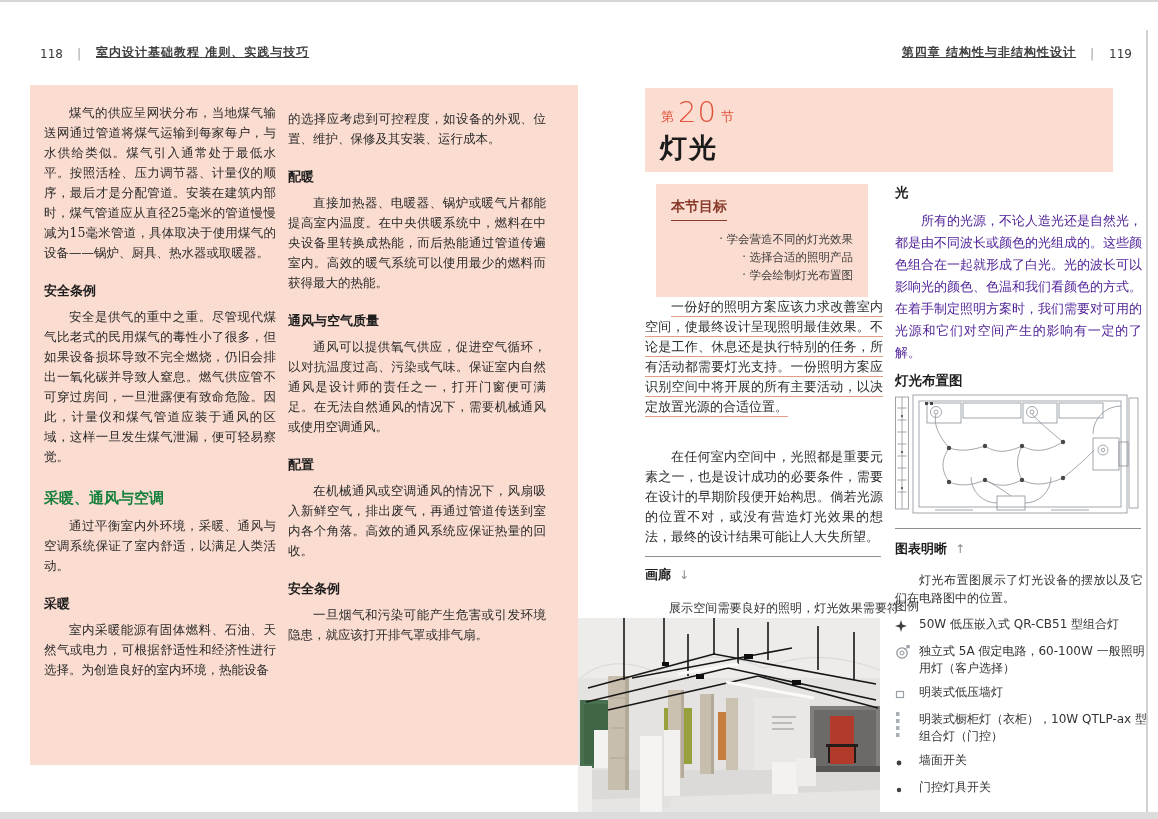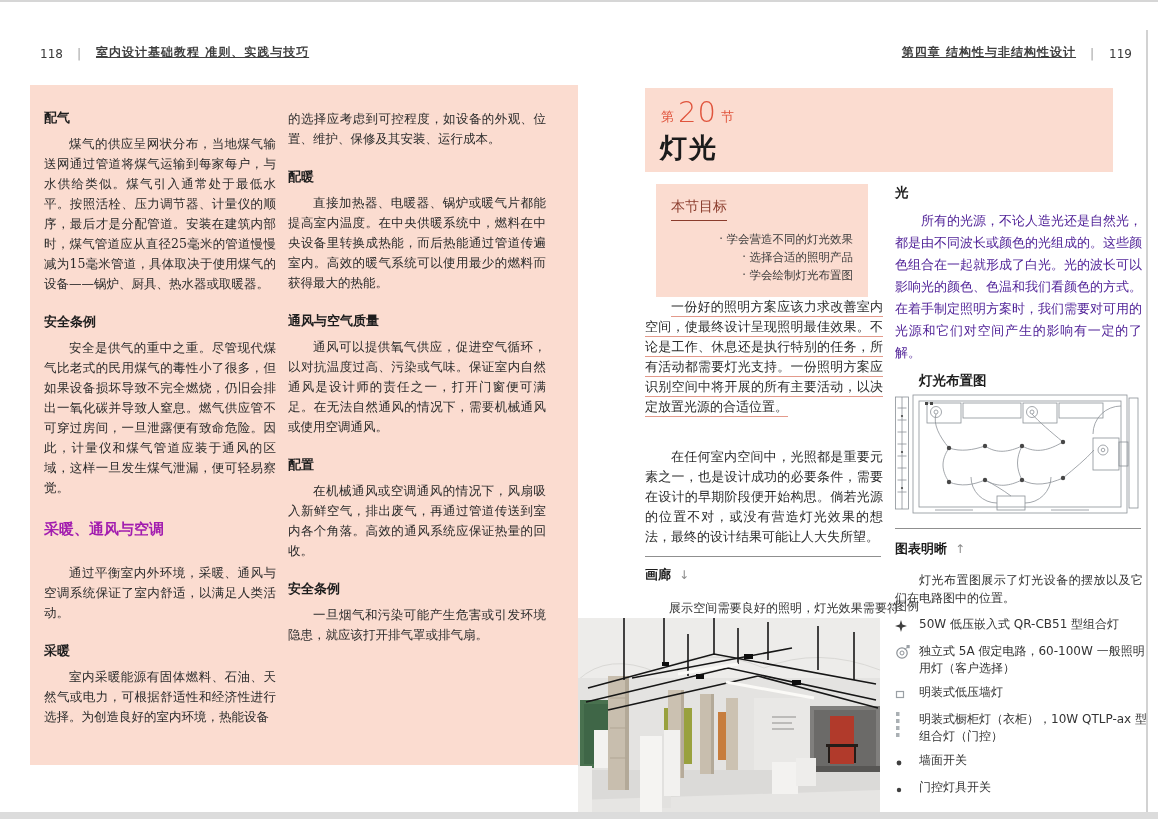--- a/index.html
+++ b/index.html
@@ -23,32 +23,32 @@
   .runhead .sep{color:#555;font-weight:300;padding:0 4px;}
   .runhead .bold{font-weight:bold;color:#404040;text-decoration:underline;}
 
   
   .page-left{position:absolute;left:30px;top:85px;width:548px;height:680px;background:#fbdcd0;}
   .col{position:absolute;top:18px;}
   .col1{left:14px;width:232px;}
   .col2{left:258px;width:258px;}
   .col h4{font-size:13px;font-weight:bold;color:#1d1d1d;margin:19px 0 7px 0;}
   .col h4.first{margin-top:6px;}
-  .col h3{font-size:15px;font-weight:bold;color:#a21caf;margin:22px 0 24px 0;}
+  .col h3{font-size:15px;font-weight:bold;color:#15803d;margin:22px 0 8px 0;}
   .col p{font-size:12.5px;line-height:20px;margin:0;text-align:justify;text-indent:2em;color:#2b2b2b;}
   .col p.noindent{text-indent:0;}
 
   
   .section-band{position:absolute;left:645px;top:88px;width:468px;height:84px;background:#fbdcd0;}
   .sec-no{position:absolute;left:16px;top:10px;color:#e0543c;font-size:13px;display:flex;align-items:flex-end;gap:4px;}
   .sec-no .num{font-size:29px;line-height:28px;font-weight:300;letter-spacing:1px;}
   .sec-title{position:absolute;left:15px;top:42px;font-size:27px;font-weight:bold;color:#1b1b1b;letter-spacing:2px;}
 
   .objectives{position:absolute;left:656px;top:184px;width:182px;background:#fbdcd0;padding:12px 15px 13px 15px;}
-  .objectives .obj-title{display:inline-block;font-size:14px;font-weight:normal;color:#8a3c2c;border-bottom:1.5px solid #8a3c2c;padding-bottom:4px;margin-bottom:9px;}
+  .objectives .obj-title{display:inline-block;font-size:14px;font-weight:bold;color:#8a3c2c;border-bottom:1.5px solid #8a3c2c;padding-bottom:4px;margin-bottom:9px;}
   .objectives ul{list-style:none;margin:0;padding:0;text-align:right;}
   .objectives li{font-size:11.5px;line-height:18px;color:#3c3c3c;}
   .objectives li::before{content:"· ";color:#3c3c3c;}
 
   .intro-para{position:absolute;left:645px;top:284px;width:238px;font-size:13px;line-height:20px;text-align:justify;text-indent:2em;color:#2b2b2b;
     text-decoration:underline;text-decoration-color:#e39a8b;text-decoration-thickness:1.2px;text-underline-offset:5px;}
   .body-para{position:absolute;left:645px;top:434px;width:238px;font-size:13px;line-height:20px;text-align:justify;text-indent:2em;color:#2b2b2b;}
 
   .rule{position:absolute;height:1px;background:#8f8f8f;}
   .rule1{left:645px;top:556px;width:236px;}
@@ -56,21 +56,21 @@
 
   .cap-label{position:absolute;font-size:13px;font-weight:bold;color:#1d1d1d;}
   .cap-label .arrow{color:#8a8a8a;font-weight:400;font-size:12px;margin-left:8px;}
   .gallery-label{left:645px;top:566px;}
   .gallery-caption{position:absolute;left:645px;top:587px;width:254px;font-size:12px;line-height:19px;text-align:justify;text-indent:2em;color:#333;}
 
   .light-sec{position:absolute;left:895px;top:184px;width:247px;}
   .light-sec h4{font-size:13.5px;font-weight:bold;margin:0 0 8px 0;color:#1d1d1d;}
   .light-sec p{font-size:13px;line-height:22px;margin:0;text-align:justify;text-indent:2em;color:#4c1d95;}
 
-  .plan-heading{position:absolute;left:919px;top:372px;font-size:13.5px;font-weight:bold;color:#1d1d1d;}
+  .plan-heading{position:absolute;left:895px;top:372px;font-size:13.5px;font-weight:bold;color:#1d1d1d;}
   .plan-box{position:absolute;left:895px;top:392px;width:246px;height:128px;}
 
   .diagram-label{left:895px;top:540px;}
   .diagram-note{position:absolute;left:895px;top:559px;width:248px;font-size:12px;line-height:18px;text-align:justify;text-indent:2em;color:#333;}
   .legend-label{position:absolute;left:895px;top:598px;font-size:12px;color:#3a3a3a;}
   .legend{position:absolute;left:895px;top:616px;width:254px;}
   .legend-row{display:flex;align-items:flex-start;margin-bottom:7px;}
   .legend-ic{width:24px;flex:0 0 24px;padding-top:1px;}
   .legend-tx{flex:1;font-size:12px;line-height:17px;color:#333;}
 
@@ -87,21 +87,20 @@
   <span class="bold">室内设计基础教程  准则、实践与技巧</span>
 </div>
 <div class="runhead runhead-right">
   <span class="bold">第四章  结构性与非结构性设计</span>
   <span class="sep">|</span>
   <span class="pageno">119</span>
 </div>
 
 <div class="page-left">
   <div class="col col1 serif">
-    <h4 class="first">配气</h4>
     <p>煤气的供应呈网状分布，当地煤气输送网通过管道将煤气运输到每家每户，与水供给类似。煤气引入通常处于最低水平。按照活栓、压力调节器、计量仪的顺序，最后才是分配管道。安装在建筑内部时，煤气管道应从直径25毫米的管道慢慢减为15毫米管道，具体取决于使用煤气的设备——锅炉、厨具、热水器或取暖器。</p>
     <h4>安全条例</h4>
     <p>安全是供气的重中之重。尽管现代煤气比老式的民用煤气的毒性小了很多，但如果设备损坏导致不完全燃烧，仍旧会排出一氧化碳并导致人窒息。燃气供应管不可穿过房间，一旦泄露便有致命危险。因此，计量仪和煤气管道应装于通风的区域，这样一旦发生煤气泄漏，便可轻易察觉。</p>
     <h3>采暖、通风与空调</h3>
     <p>通过平衡室内外环境，采暖、通风与空调系统保证了室内舒适，以满足人类活动。</p>
     <h4>采暖</h4>
     <p>室内采暖能源有固体燃料、石油、天然气或电力，可根据舒适性和经济性进行选择。为创造良好的室内环境，热能设备</p>
   </div>
   <div class="col col2 serif">
     <p class="noindent" style="margin-top:6px">的选择应考虑到可控程度，如设备的外观、位置、维护、保修及其安装、运行成本。</p>

